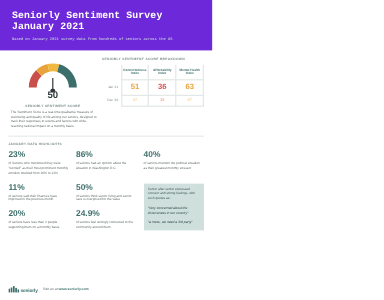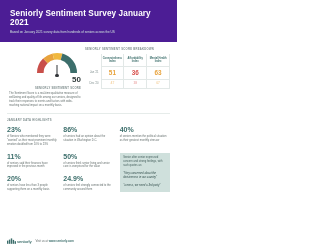--- a/index.html
+++ b/index.html
@@ -12,23 +12,24 @@
   .page {
     width: 177px; height: 250px;
     position: relative;
     background: #ffffff;
     display: flex;
     flex-direction: column;
   }
 
   
   .header {
-    background: #4c1d95;
+    background: #6d28d9;
     padding: 9px 10px 8px 10px;
     flex: 0 0 auto;
+    font-family: Liberation Mono, monospace;
   }
   .header-title {
     color: #ffffff;
     font-size: 8.2px;
     font-weight: bold;
     letter-spacing: 0.1px;
     line-height: 1.1;
   }
   .header-sub {
     color: #cfe0de;
@@ -49,21 +50,21 @@
   .top-row {
     display: flex;
     gap: 4px;
     align-items: flex-start;
   }
   .gauge-col {
     width: 74px;
     flex: 0 0 74px;
     display: flex;
     flex-direction: column;
-    align-items: flex-end;
+    align-items: center;
   }
   .gauge-wrap {
     position: relative;
     width: 48px;
     height: 27px;
     margin-top: 1px;
   }
   .gauge-wrap svg { display: block; }
   .gauge-needle {
     position: absolute;

